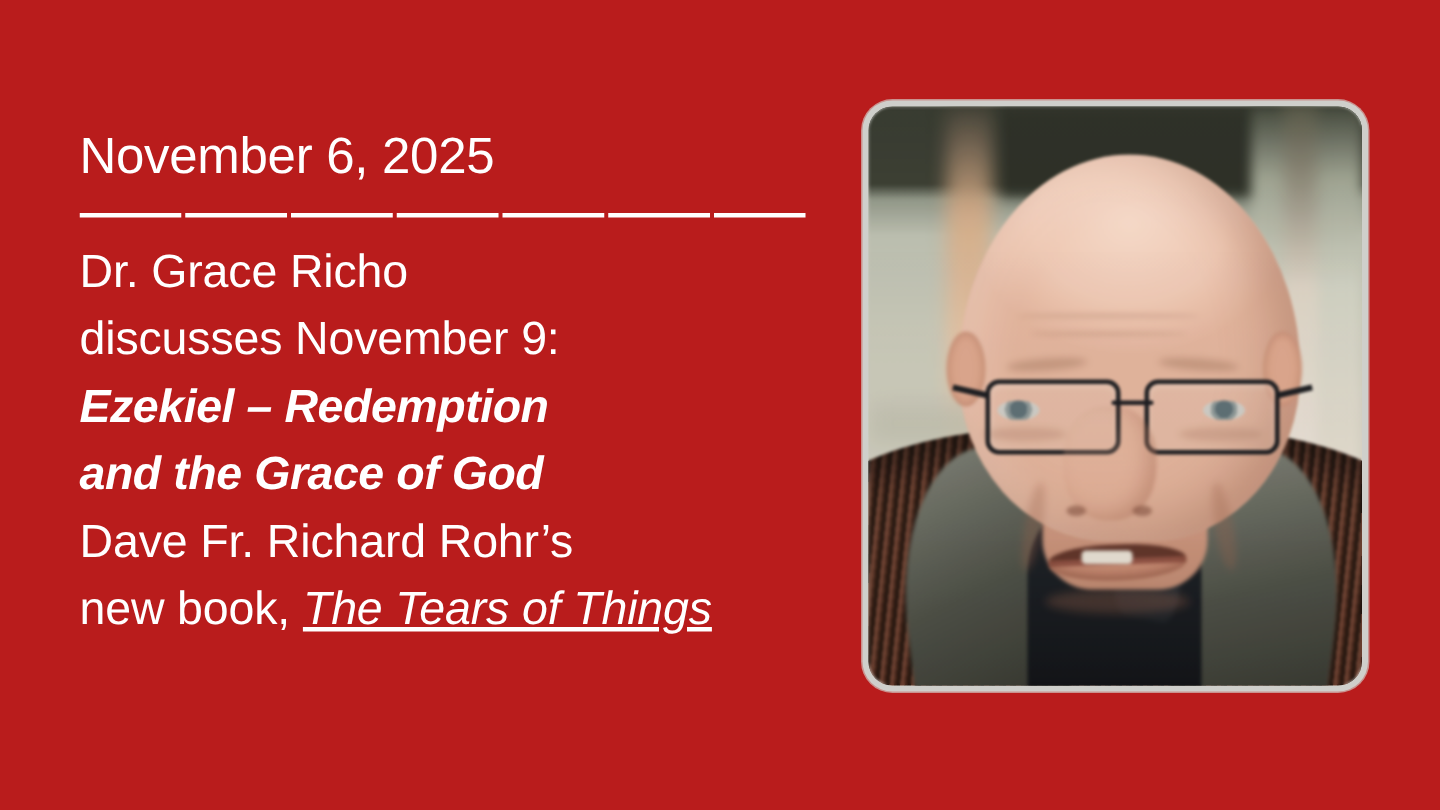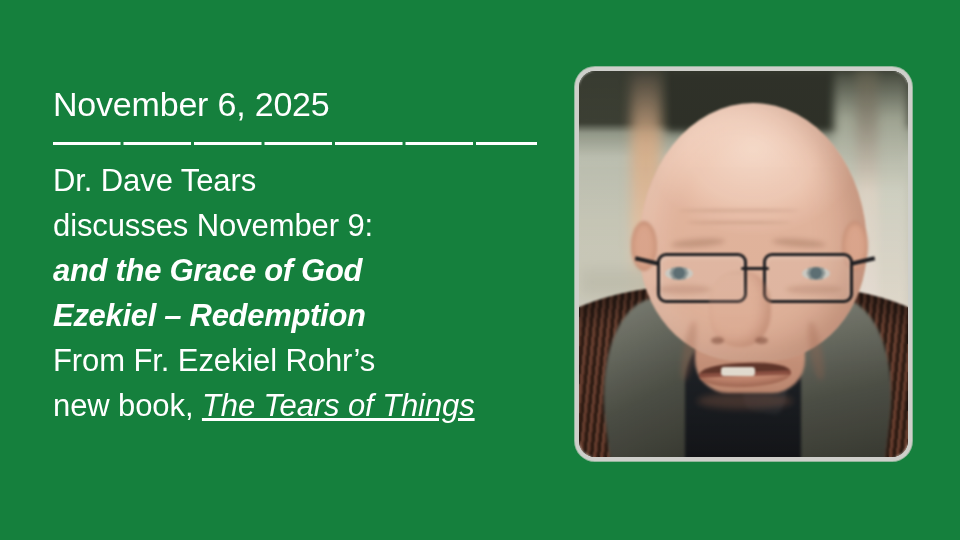--- a/index.html
+++ b/index.html
@@ -307,37 +307,37 @@
   }
   .ph-soft {
     position: absolute; inset: 0;
     backdrop-filter: blur(1.15px);
     pointer-events: none;
   }
 </style>
 </head>
 <body>
 
-<div id="slide" style="background: #15803d; color: rgb(255, 255, 255);">
+<div id="slide" style="background: #b91c1c; color: rgb(255, 255, 255);">
 
   <div id="text-block">
 
     <div class="date-line">November 6, 2025</div>
 
     <div class="divider"></div>
 
-    <div class="body-line">Dr. Dave Tears</div>
+    <div class="body-line">Dr. Grace Richo</div>
 
     <div class="body-line">discusses November 9:</div>
 
+    <div class="body-line bolditalic">Ezekiel – Redemption</div>
+
     <div class="body-line bolditalic">and the Grace of God</div>
 
-    <div class="body-line bolditalic">Ezekiel – Redemption</div>
-
-    <div class="body-line">From Fr. Ezekiel Rohr’s</div>
+    <div class="body-line">Dave Fr. Richard Rohr’s</div>
 
     <div class="body-line"><span>new book, </span><span class="inline-italic">The Tears of Things</span></div>
 
   </div>
 
   <div id="portrait-frame" style="background: rgb(207, 207, 203); border-radius: 20px;">
     <div id="portrait">
 
       <div class="ph-bg"></div>
       <div class="ph-bg-pane"></div>

